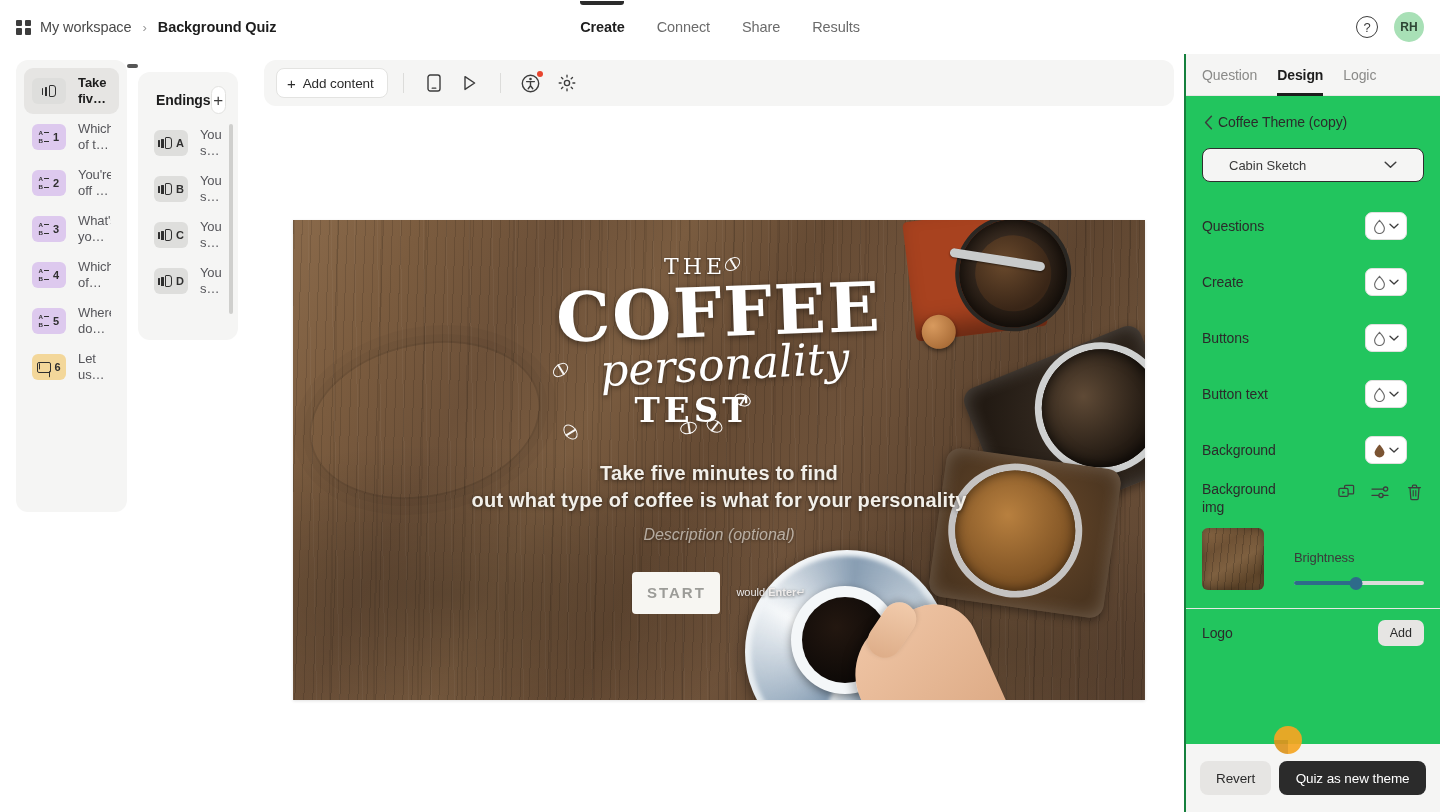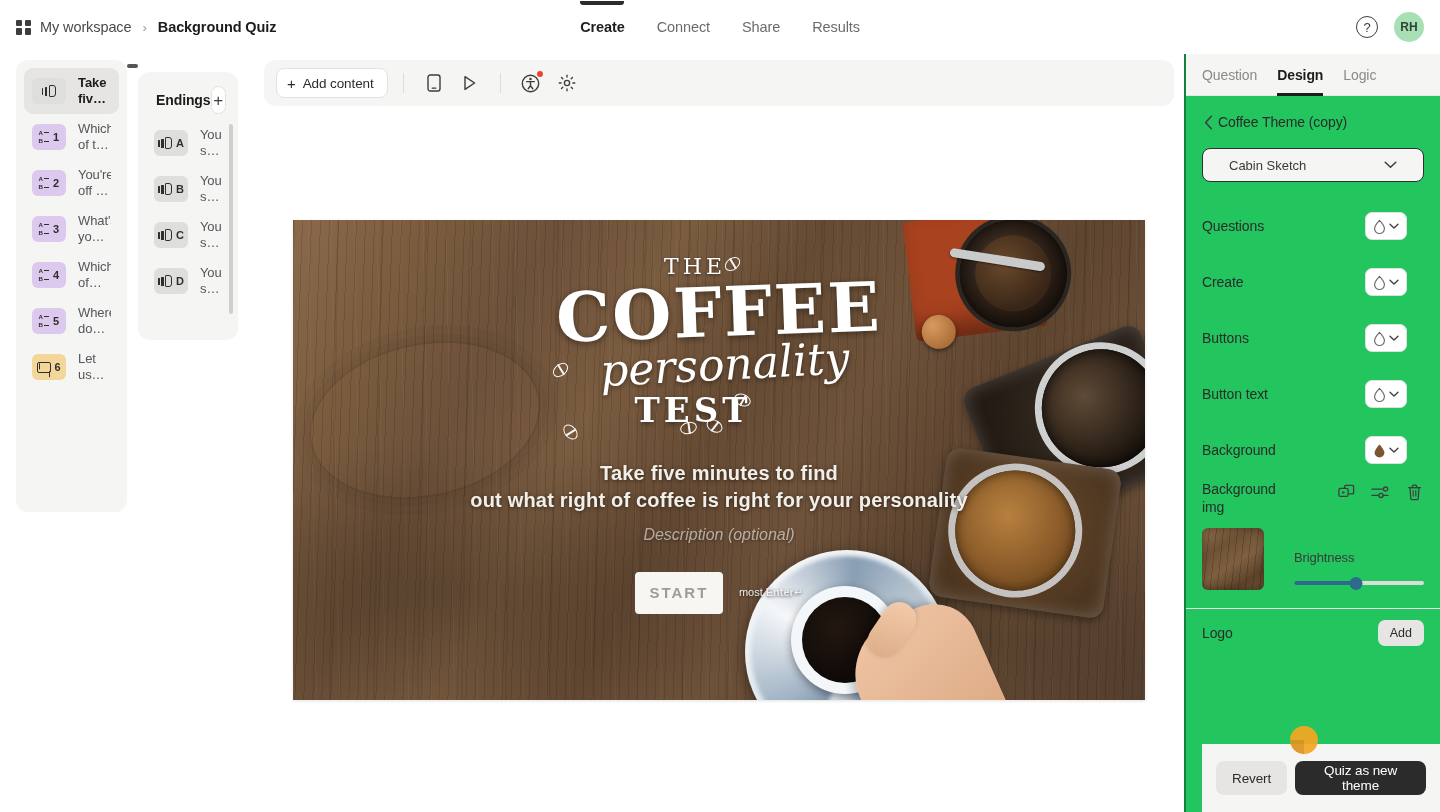--- a/index.html
+++ b/index.html
@@ -250,21 +250,21 @@
   .slider .fill { position:absolute; left:0; width: 48%; height: 3.5px; background:#2e6b8a; border-radius: 3px; }
   .slider .knob { position:absolute; left: 48%; width: 13px; height: 13px; border-radius: 50%;
                   background:#2e6b8a; transform: translateX(-50%); }
 
   .logo-row { border-top: 1px solid #e7e7e5; height: 48px; margin: 0 0 0 0; padding: 0 16px;
               display:flex; align-items:center; justify-content: space-between; }
   .logo-label { font-size: 14px; color: #2b2b2b; letter-spacing: -.1px; }
   .add-btn { height: 26px; padding: 0 12px; border-radius: 7px; background: #e6e5e3; border: none;
              font-size: 12.5px; color: #2b2b2b; cursor: pointer; font-family: inherit; }
 
-  .rfooter { position: absolute; left: 16px; right: 0; bottom: 0; height: 68px;
+  .rfooter { position: absolute; left: 0; right: 0; bottom: 0; height: 68px;
              display:flex; align-items:center; gap: 8px; padding: 0 14px; background: #f5f5f4; }
   .revert-btn { height: 34px; padding: 0 16px; border-radius: 8px; background:#e6e5e3; border:none;
                 font-size: 13.5px; color: #2b2b2b; cursor:pointer; font-family: inherit; letter-spacing:-.1px;}
   .save-btn { height: 34px; padding: 0 14px; border-radius: 8px; background:#2b2b2b; border:none;
               font-size: 13.5px; color: #ffffff; cursor:pointer; font-family: inherit; letter-spacing:-.1px;
               flex: 1; }
   .cursor-dot { position: absolute; left: 88px; top: -18px; width: 28px; height: 28px; border-radius: 50%;
                 background: #f6a623; opacity: .92; pointer-events: none; }
   .cursor-dot::after { content:""; position:absolute; left:0; top:50%; width: 50%; height: 50%;
                 background: rgba(0,0,0,.10); border-radius: 0 0 0 14px; }
@@ -542,29 +542,29 @@
               <span class="bean" style="left:168px;top:4px;transform:rotate(-38deg)"></span>
               <span class="bean" style="left:-4px;top:110px;transform:rotate(-40deg)"></span>
               <span class="bean" style="left:178px;top:140px;transform:rotate(22deg)"></span>
               <span class="bean" style="left:124px;top:168px;transform:rotate(-16deg)"></span>
               <span class="bean" style="left:150px;top:166px;transform:rotate(30deg)"></span>
               <span class="bean" style="left:6px;top:172px;transform:rotate(50deg)"></span>
             </div>
 
             <div class="headline">
               <div>Take five minutes to find</div>
-              <div>out what right of coffee is right for your personality</div>
+              <div>out what type of coffee is what for your personality</div>
             </div>
 
             <div class="desc">Description (optional)</div>
 
             <div class="cta-row">
               <div class="start-btn">START</div>
               <div class="press-enter">
-                <span>most </span><b>Enter</b><span>↵</span>
+                <span>would </span><b>Enter</b><span>↵</span>
               </div>
             </div>
           </div>
         </div>
       </div>
     </div>
 
     <div class="rightbar">
       <div class="rtabs">
         <span class="rtab">Question</span>

